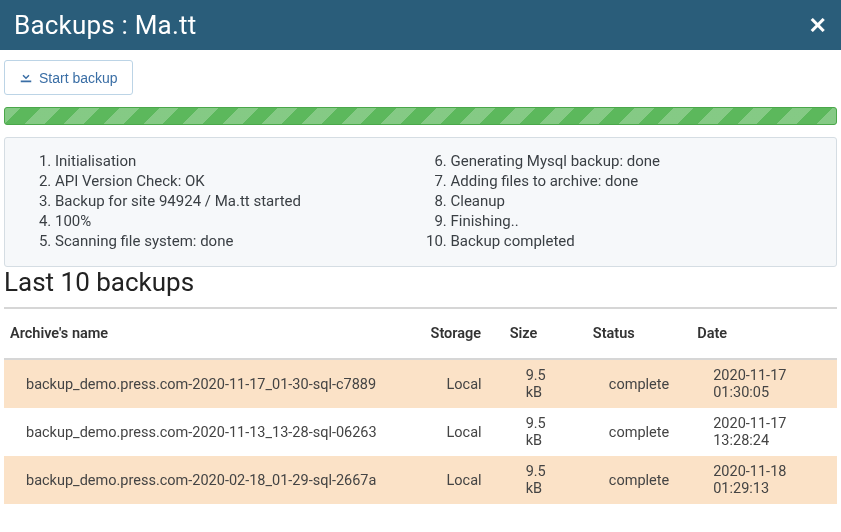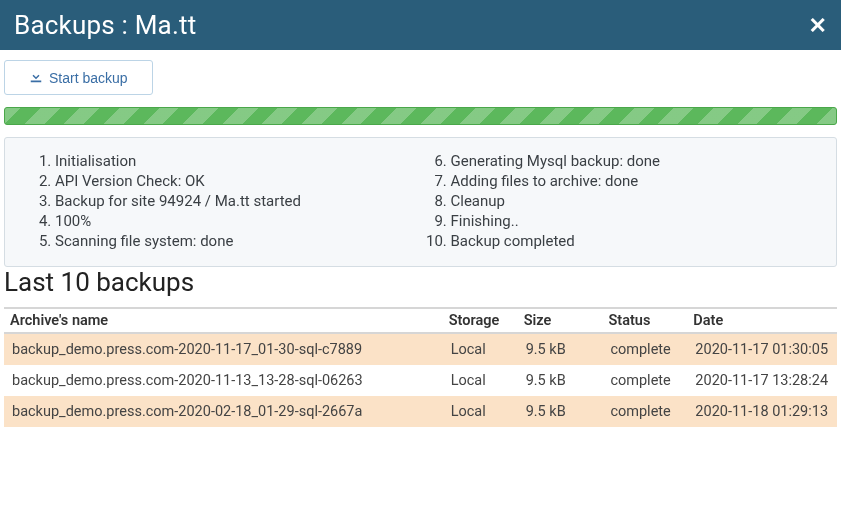--- a/index.html
+++ b/index.html
@@ -25,21 +25,21 @@
   .close-icon {
     font-size: 22px;
     font-weight: bold;
     cursor: pointer;
   }
   .content { padding: 10px 4px 0 4px; }
   .start-btn {
     border: 1px solid #bcd4e6;
     background: #fff;
     color: #3a6ea5;
-    padding: 8px 24px;
+    padding: 8px 14px;
     border-radius: 3px;
     font-size: 14px;
     cursor: pointer;
     display: inline-flex;
     align-items: center;
     gap: 6px;
   }
   .start-btn svg { width: 14px; height: 14px; fill: #3a6ea5; }
   .progress {
     margin-top: 12px;
@@ -76,28 +76,28 @@
     color: #222;
     margin-bottom: 10px;
   }
   table.backups {
     width: 100%;
     border-collapse: collapse;
     font-size: 14.5px;
   }
   table.backups th {
     text-align: left;
-    padding: 3px 6px;
+    padding: 16px 6px;
     border-top: 2px solid #d6d6d6;
     border-bottom: 2px solid #d6d6d6;
     font-weight: 600;
     color: #333;
   }
   table.backups td {
-    padding: 7px 8px;
+    padding: 7px 22px;
     color: #444;
   }
   table.backups tbody tr.striped { background: #fbe2c7; }
   
   .col-name   { width: 440px; }
   .col-storage{ width: 75px; }
   .col-size   { width: 85px; }
   .col-status { width: 85px; }
   .col-date   { width: 150px; }
 </style>

